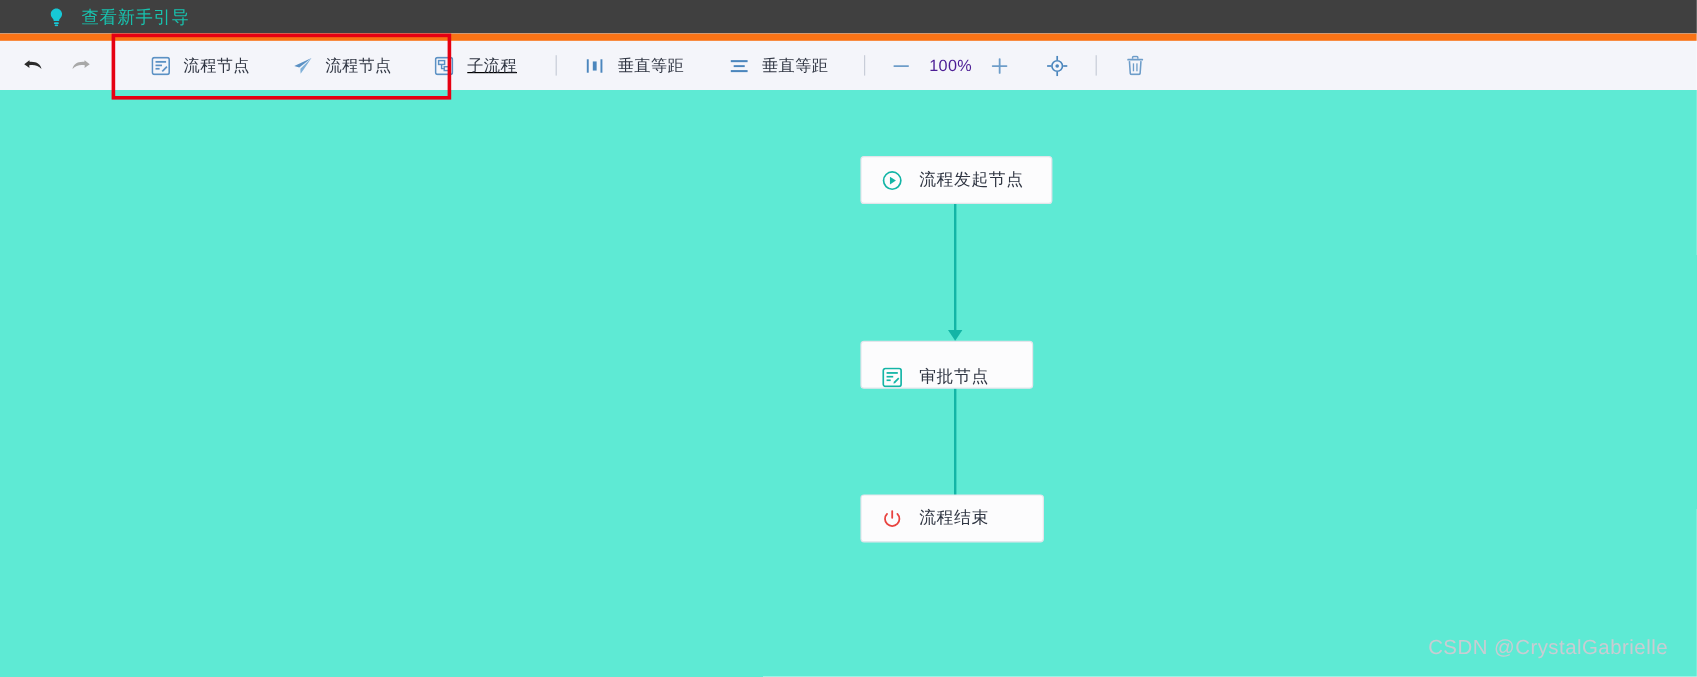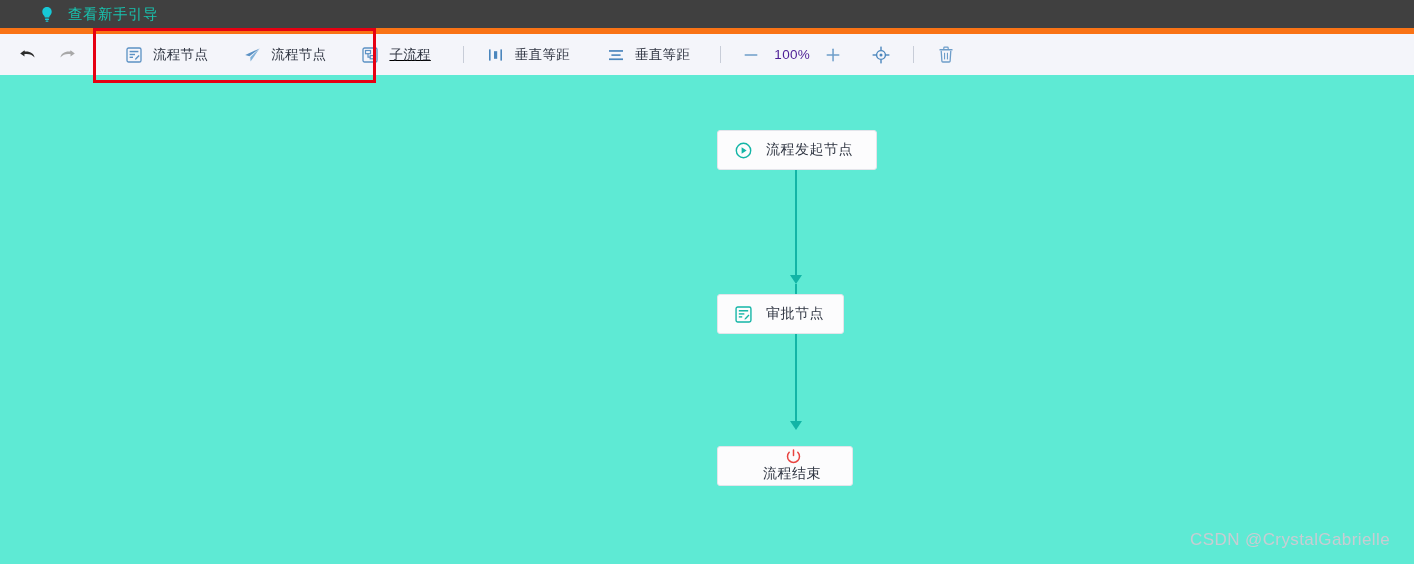--- a/index.html
+++ b/index.html
@@ -347,34 +347,34 @@
   <div class="flow-node" style="left:717px; top:55px; width:160px;">
     <span class="n-ic">
       <svg width="17" height="17" viewBox="0 0 17 17">
         <circle cx="8.5" cy="8.5" r="7.2" fill="none" stroke="#13b5a6" stroke-width="1.4"></circle>
         <path d="M6.6 5.2 L11.6 8.5 L6.6 11.8 Z" fill="#13b5a6"></path>
       </svg>
     </span>
     <span class="n-lbl">流程发起节点</span>
   </div>
 
-  <div class="flow-node" style="left:717px; top:219px; width:127px;">
+  <div class="flow-node" style="left:717px; top:209px; width:144px;align-items:flex-end;">
     <span class="n-ic">
       <svg width="17" height="17" viewBox="0 0 16 16">
         <rect x="1" y="1" width="14" height="14" rx="1.6" fill="none" stroke="#13b5a6" stroke-width="1.3"></rect>
         <rect x="3.6" y="3.8" width="8.8" height="1.4" fill="#13b5a6"></rect>
         <rect x="3.6" y="6.8" width="5.2" height="1.3" fill="#13b5a6"></rect>
         <rect x="3.6" y="9.6" width="3.2" height="1.3" fill="#13b5a6"></rect>
         <path d="M9.3 11.5 L12.7 8.1 L13.6 9.0 L10.2 12.5 L8.9 12.8 Z" fill="#13b5a6"></path>
       </svg>
     </span>
     <span class="n-lbl">审批节点</span>
   </div>
 
-  <div class="flow-node" style="left:717px; top:371px; width:136px;flex-direction:column;">
+  <div class="flow-node" style="left:717px; top:337px; width:153px;">
     <span class="n-ic">
       <svg width="17" height="17" viewBox="0 0 17 17">
         <path d="M4.2 4.2 A6 6 0 1 0 12.8 4.2" fill="none" stroke="#e8433f" stroke-width="1.5" stroke-linecap="round"></path>
         <rect x="7.75" y="1.2" width="1.5" height="7" rx="0.7" fill="#e8433f"></rect>
       </svg>
     </span>
     <span class="n-lbl">流程结束</span>
   </div>
 
 </div>

